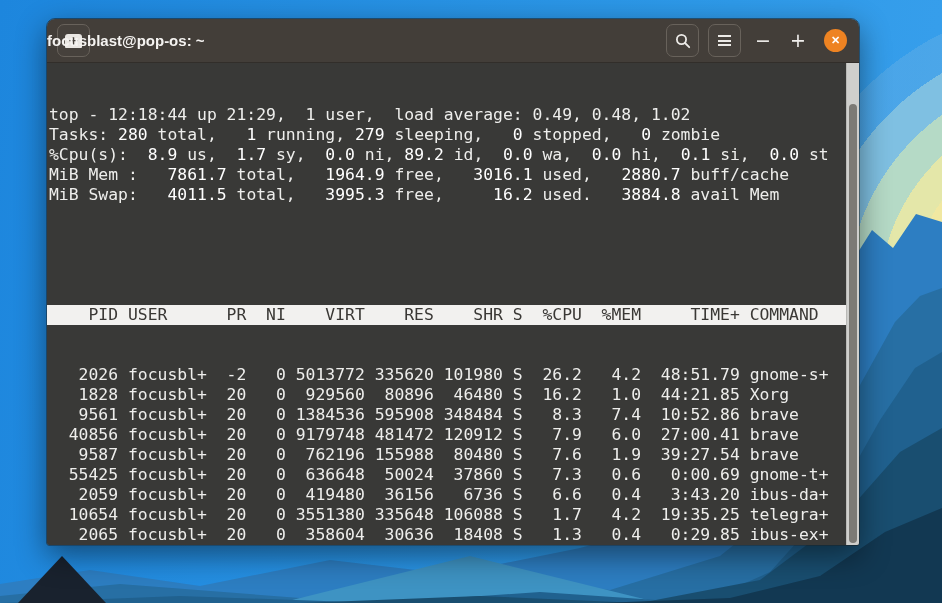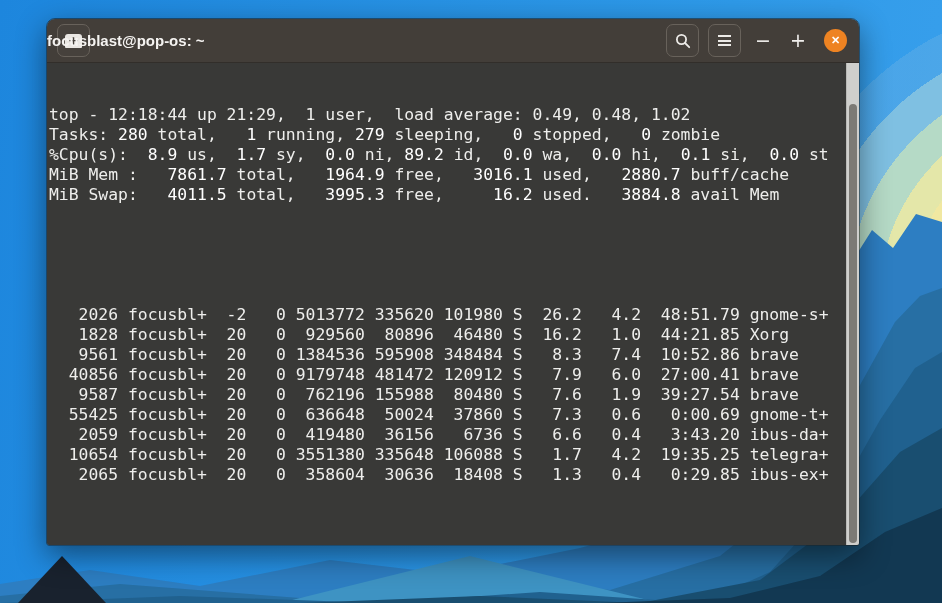--- a/index.html
+++ b/index.html
@@ -116,18 +116,19 @@
       </button>
       <button class="win-ctl">−</button>
       <button class="win-ctl">+</button>
       <button class="close">✕</button>
     </div>
   </div>
 
   <div class="content">
     <div id="summary"><div class="tline"><span>top - 12:18:44 up 21:29,  1 user,  load average: 0.49, 0.48, 1.02</span></div><div class="tline"><span>Tasks: </span><span class="b">280</span><span> total,   </span><span class="b">1</span><span> running, </span><span class="b">279</span><span> sleeping,   </span><span class="b">0</span><span> stopped,   </span><span class="b">0</span><span> zombie</span></div><div class="tline"><span>%Cpu(s):  </span><span class="b">8.9</span><span> us,  </span><span class="b">1.7</span><span> sy,  </span><span class="b">0.0</span><span> ni, </span><span class="b">89.2</span><span> id,  </span><span class="b">0.0</span><span> wa,  </span><span class="b">0.0</span><span> hi,  </span><span class="b">0.1</span><span> si,  </span><span class="b">0.0</span><span> st</span></div><div class="tline"><span>MiB Mem :   </span><span class="b">7861.7</span><span> total,   </span><span class="b">1964.9</span><span> free,   </span><span class="b">3016.1</span><span> used,   </span><span class="b">2880.7</span><span> buff/cache</span></div><div class="tline"><span>MiB Swap:   </span><span class="b">4011.5</span><span> total,   </span><span class="b">3995.3</span><span> free,     </span><span class="b">16.2</span><span> used.   </span><span class="b">3884.8</span><span> avail Mem</span></div></div>
     <div class="tline"></div>
+    <div class="tline header-row">    PID USER      PR  NI    VIRT    RES    SHR S  %CPU  %MEM     TIME+ COMMAND </div>
     <div id="rows"><div class="tline">   2026 focusbl+  -2   0 5013772 335620 101980 S  26.2   4.2  48:51.79 gnome-s+</div><div class="tline">   1828 focusbl+  20   0  929560  80896  46480 S  16.2   1.0  44:21.85 Xorg</div><div class="tline">   9561 focusbl+  20   0 1384536 595908 348484 S   8.3   7.4  10:52.86 brave</div><div class="tline">  40856 focusbl+  20   0 9179748 481472 120912 S   7.9   6.0  27:00.41 brave</div><div class="tline">   9587 focusbl+  20   0  762196 155988  80480 S   7.6   1.9  39:27.54 brave</div><div class="tline">  55425 focusbl+  20   0  636648  50024  37860 S   7.3   0.6   0:00.69 gnome-t+</div><div class="tline">   2059 focusbl+  20   0  419480  36156   6736 S   6.6   0.4   3:43.20 ibus-da+</div><div class="tline">  10654 focusbl+  20   0 3551380 335648 106088 S   1.7   4.2  19:35.25 telegra+</div><div class="tline">   2065 focusbl+  20   0  358604  30636  18408 S   1.3   0.4   0:29.85 ibus-ex+</div></div>
     <div class="scrollbar">
       <div class="scroll-thumb"></div>
     </div>
   </div>
 </div>
 
 </body></html>

